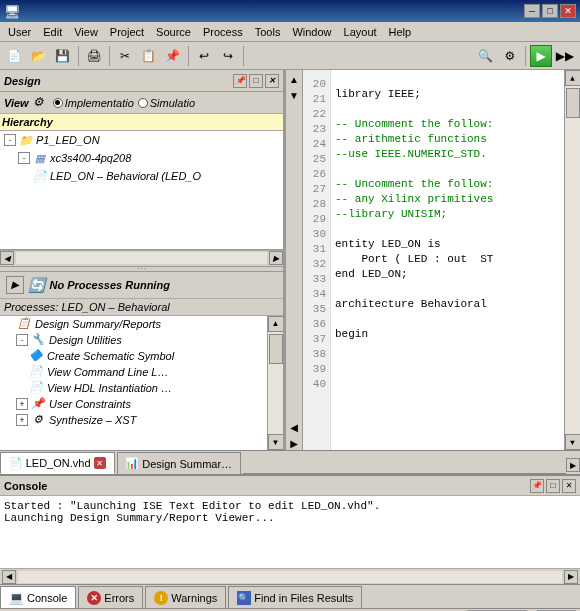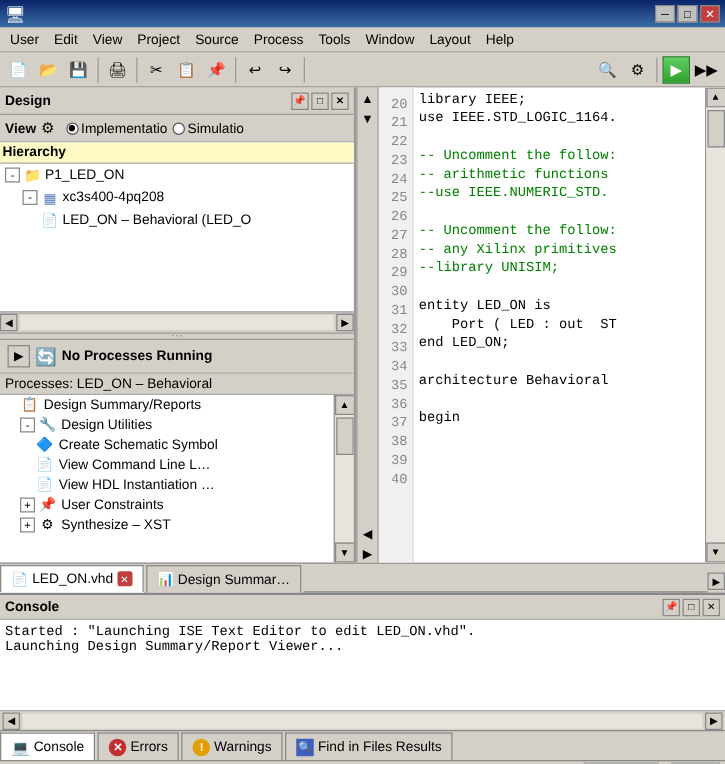--- a/index.html
+++ b/index.html
@@ -361,21 +361,21 @@
     .line-num {
       height: 15px;
       display: flex;
       align-items: center;
       justify-content: flex-end;
       font-size: 11px;
       font-family: 'Courier New', monospace;
     }
     .code-content {
       flex: 1;
-      padding: 2px 4px;
+      padding: 16px 4px;
       overflow: hidden;
     }
     .code-line {
       height: 15px;
       display: flex;
       align-items: center;
       white-space: nowrap;
       font-size: 11px;
     }
     .code-green { color: #008000; }
@@ -559,21 +559,21 @@
       font-size: 11px;
       gap: 10px;
     }
     .status-section {
       border: 1px solid #999;
       padding: 1px 4px;
       background: #d4d0c8;
     }
 
     .flex-row { display: flex; flex-direction: row; }
-    .flex-col { display: flex; flex-direction: column; }
+    .flex-col { display: flex; flex-direction: column; font-style: italic; }
 
     .processes-scroll-area {
       display: flex;
       flex: 1;
       overflow: hidden;
     }
   </style>
 </head>
 <body>
 
@@ -767,21 +767,20 @@
         <div class="line-num">35</div>
         <div class="line-num">36</div>
         <div class="line-num">37</div>
         <div class="line-num">38</div>
         <div class="line-num">39</div>
         <div class="line-num">40</div>
       </div>
 
       <div class="code-content">
         <div class="code-line code-black">library IEEE;</div>
-        <div class="code-line code-black">use IEEE.STD_LOGIC_1164.</div>
         <div class="code-line">&nbsp;</div>
         <div class="code-line code-green">-- Uncomment the follow:</div>
         <div class="code-line code-green">-- arithmetic functions</div>
         <div class="code-line code-green">--use IEEE.NUMERIC_STD.</div>
         <div class="code-line">&nbsp;</div>
         <div class="code-line code-green">-- Uncomment the follow:</div>
         <div class="code-line code-green">-- any Xilinx primitives</div>
         <div class="code-line code-green">--library UNISIM;</div>
         <div class="code-line">&nbsp;</div>
         <div class="code-line code-black">entity LED_ON is</div>

